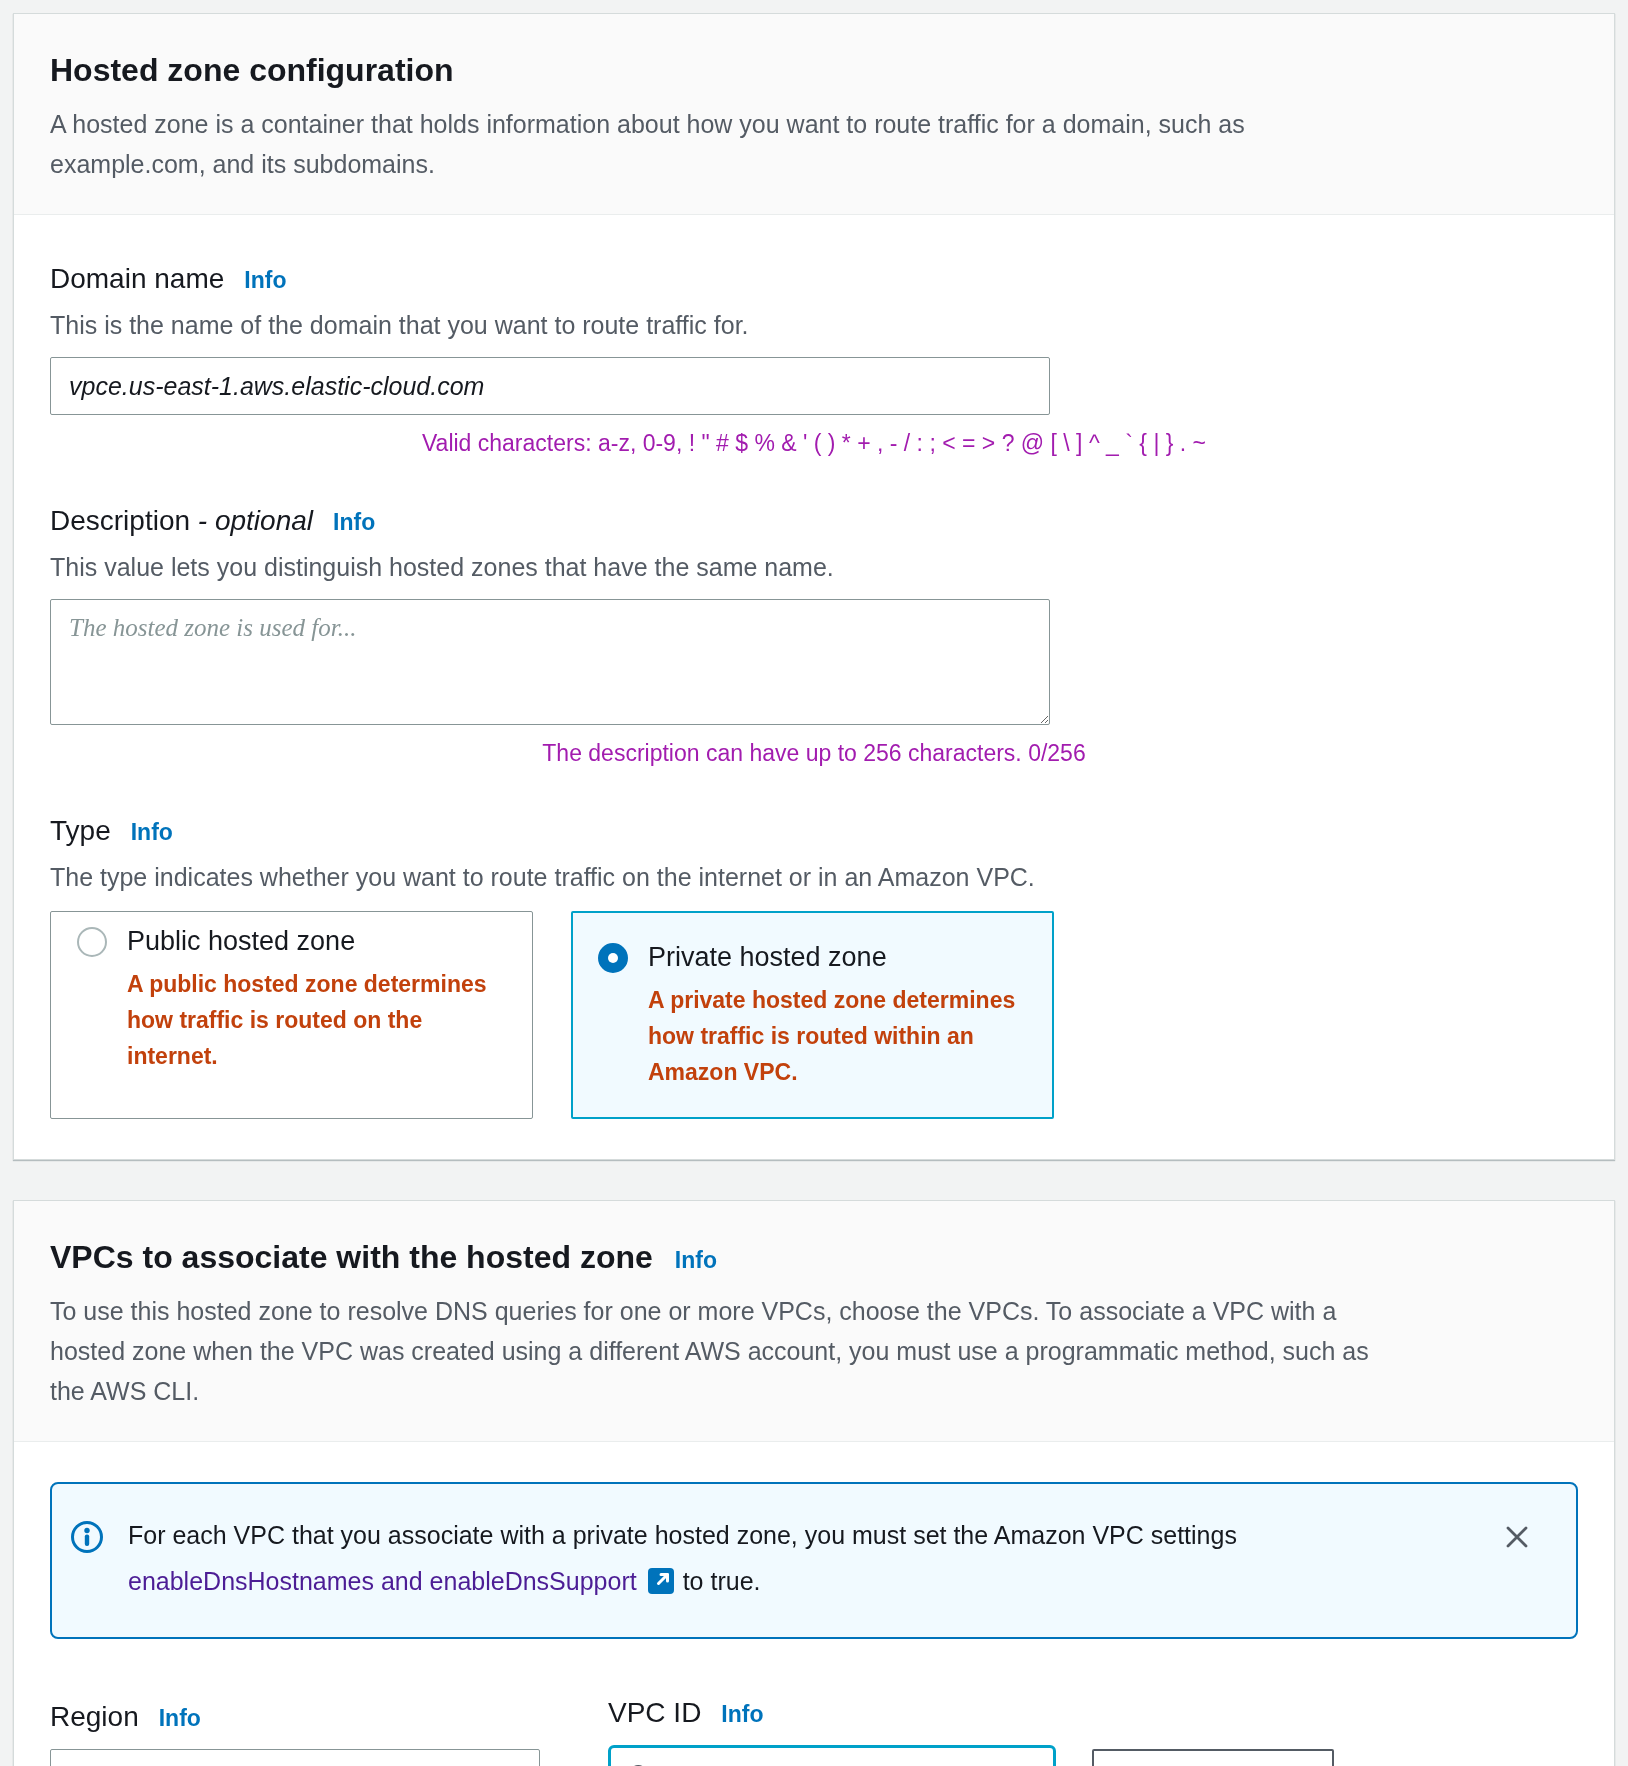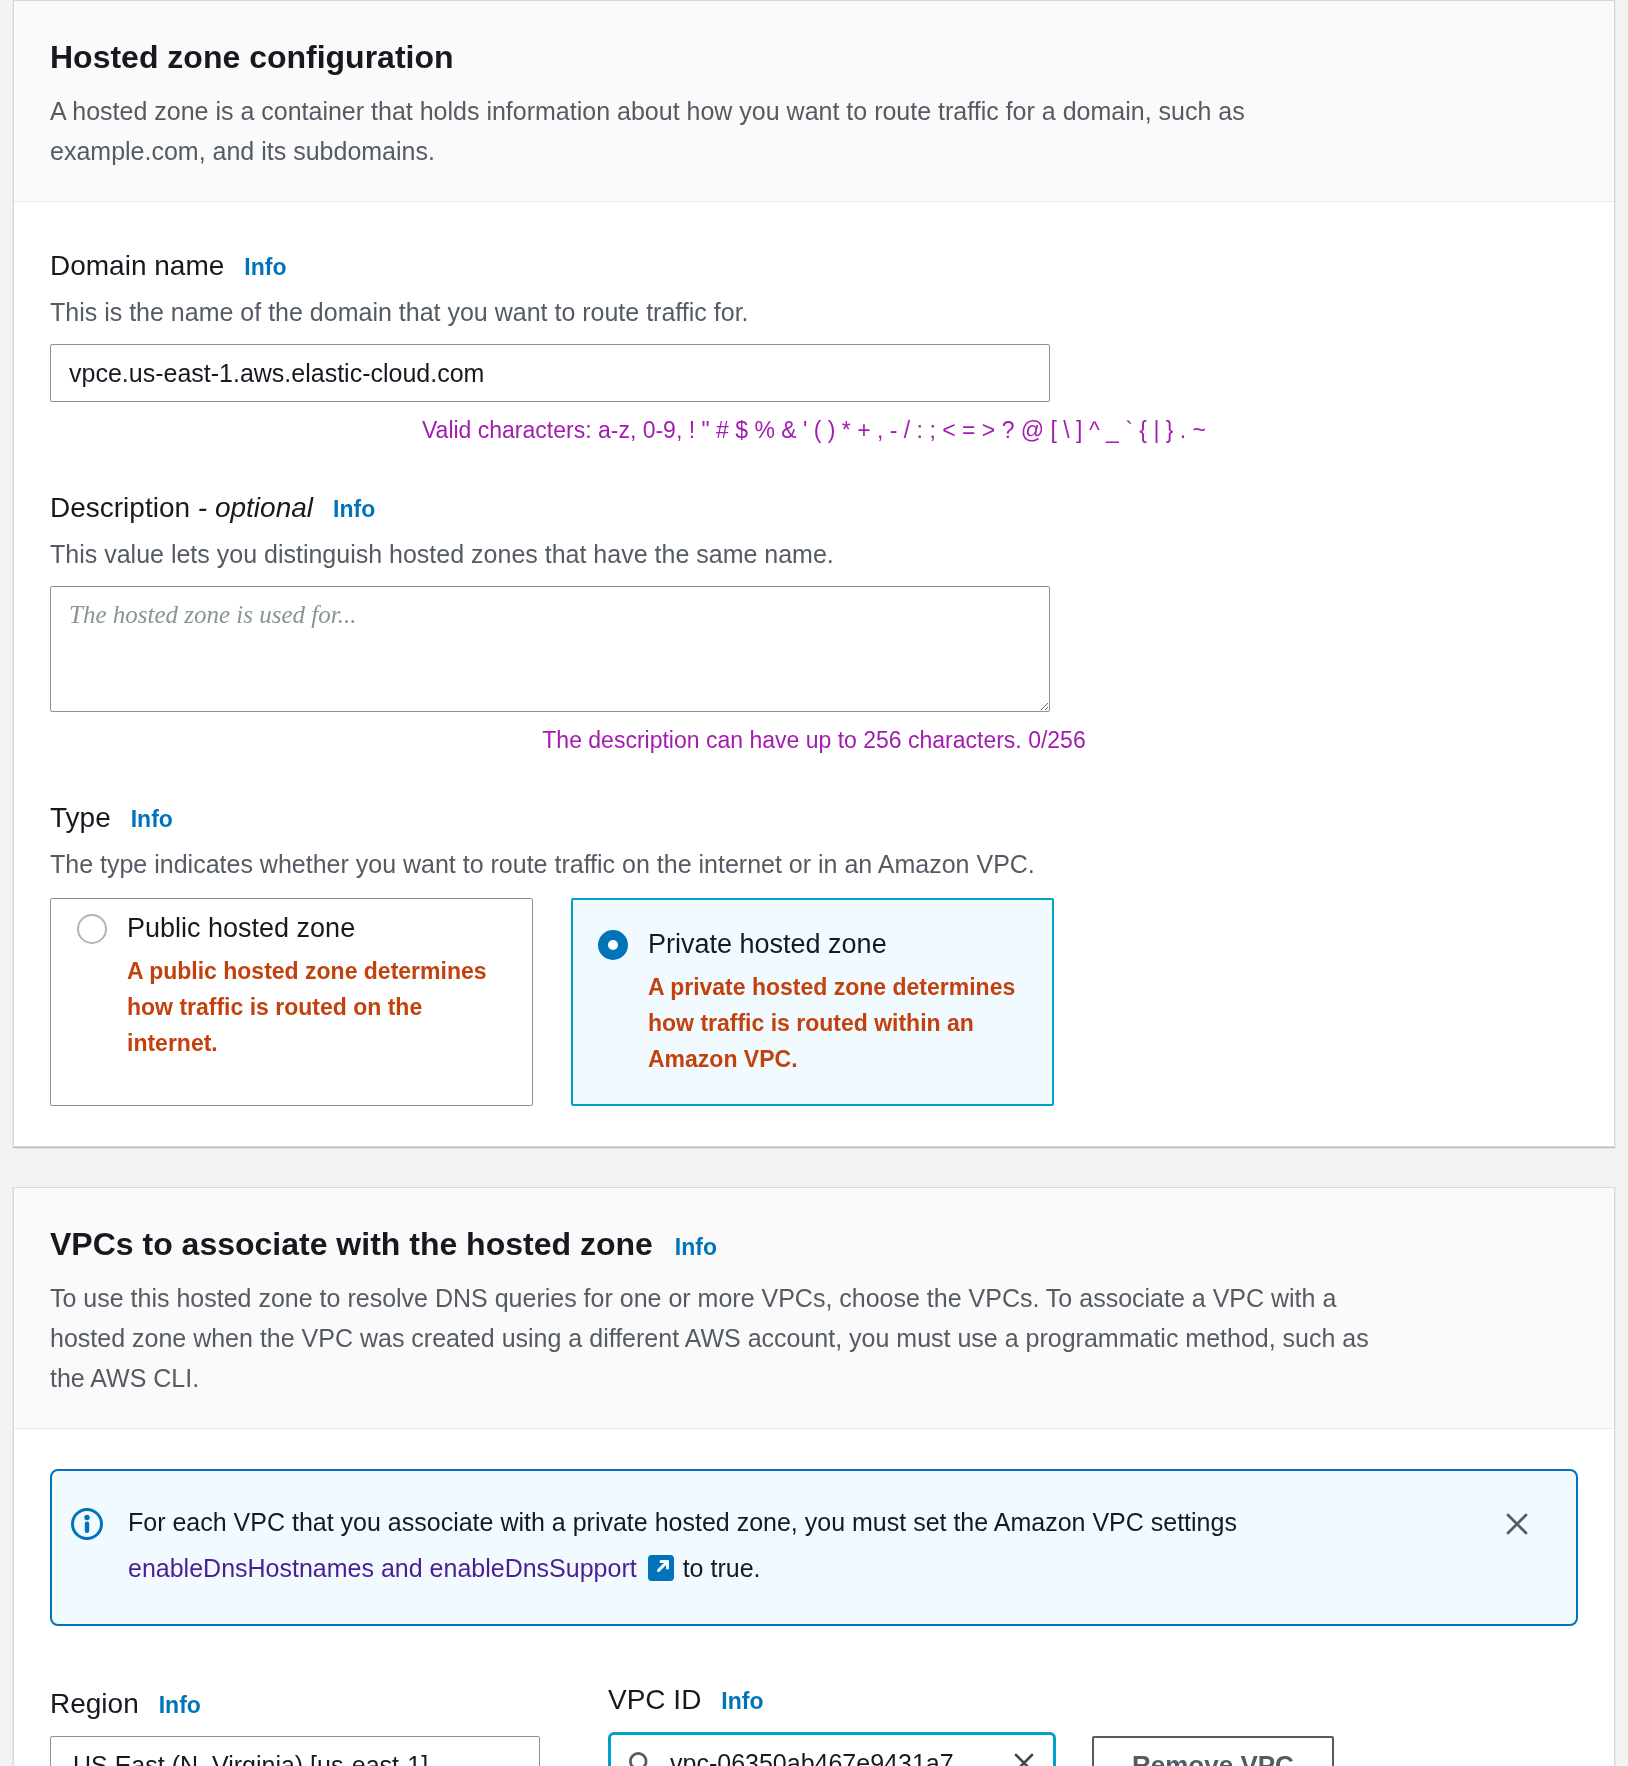--- a/index.html
+++ b/index.html
@@ -10,21 +10,21 @@
     color:#16191f;
     -webkit-font-smoothing:antialiased;
   }
   .panel {
     width:1602px; margin-left:13px;
     background:#fff;
     border:1px solid #d5dbdb;
     box-shadow:0 1px 1px rgba(0,28,36,.25);
     box-sizing:border-box;
   }
-  .panel-1 { }
+  .panel-1 { margin-top:13px; }
   .panel-2 { margin-top:40px; }
   .panel-header {
     background:#fafafa;
     border-bottom:1px solid #eaeded;
     padding:36px 36px 30px 36px;
   }
   .panel-title-row { display:flex; align-items:baseline; gap:22px; }
   .panel-title { font-size:32px; font-weight:700; color:#16191f; line-height:40px; }
   .panel-desc { margin-top:14px; font-size:25px; line-height:40px; color:#545b64; }
   .panel-1 .panel-desc { max-width:1290px; }
@@ -39,21 +39,21 @@
   .info-link { font-size:23px; font-weight:700; color:#0073bb; text-decoration:none; cursor:pointer; }
   .field-desc { margin-top:10px; font-size:25px; line-height:36px; color:#545b64; }
   .constraint { margin-top:12px; font-size:23px; line-height:32px; color:#a21caf;text-align:center; }
 
   .text-input {
     display:block; box-sizing:border-box;
     margin-top:14px; width:1000px; height:58px;
     border:1px solid #879596; border-radius:2px;
     padding:0 18px; background:#fff;
     font-family:"Liberation Sans", sans-serif;
-    font-size:25px; color:#16191f;
+    font-size:25px; color:#16191f;font-style:italic;
   }
   .text-area {
     display:block; box-sizing:border-box;
     margin-top:14px; width:1000px; height:126px;
     border:1px solid #879596; border-radius:2px;
     padding:14px 18px; background:#fff;
     font-family:Liberation Serif, serif;
     font-size:25px; color:#16191f;
     resize:vertical;
   }

